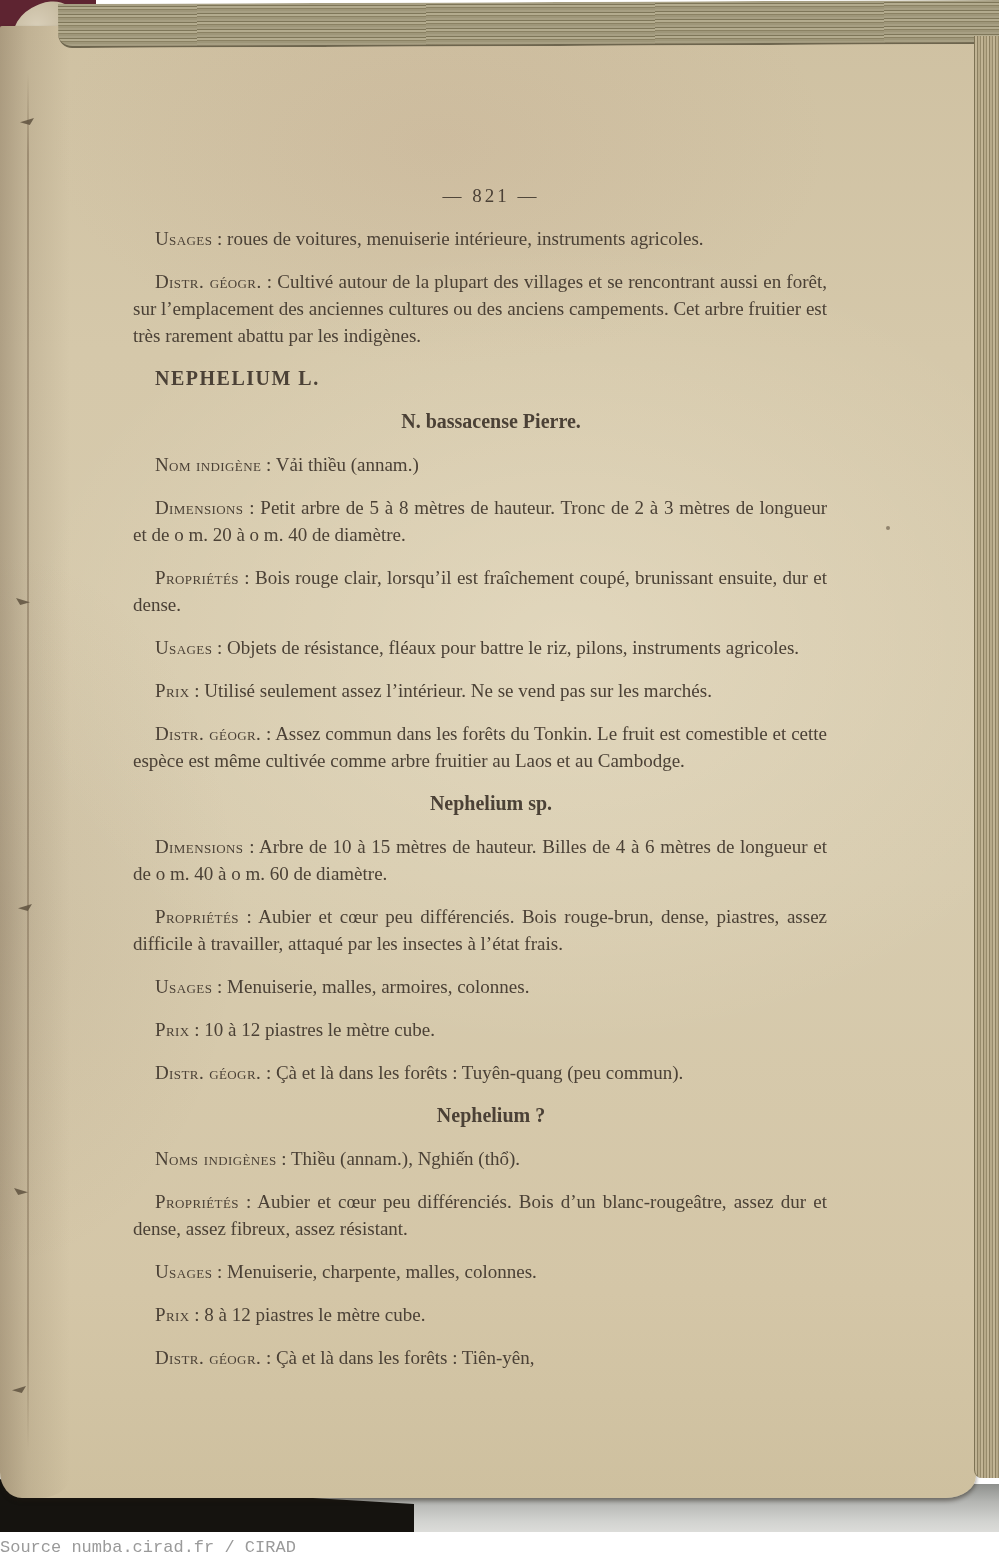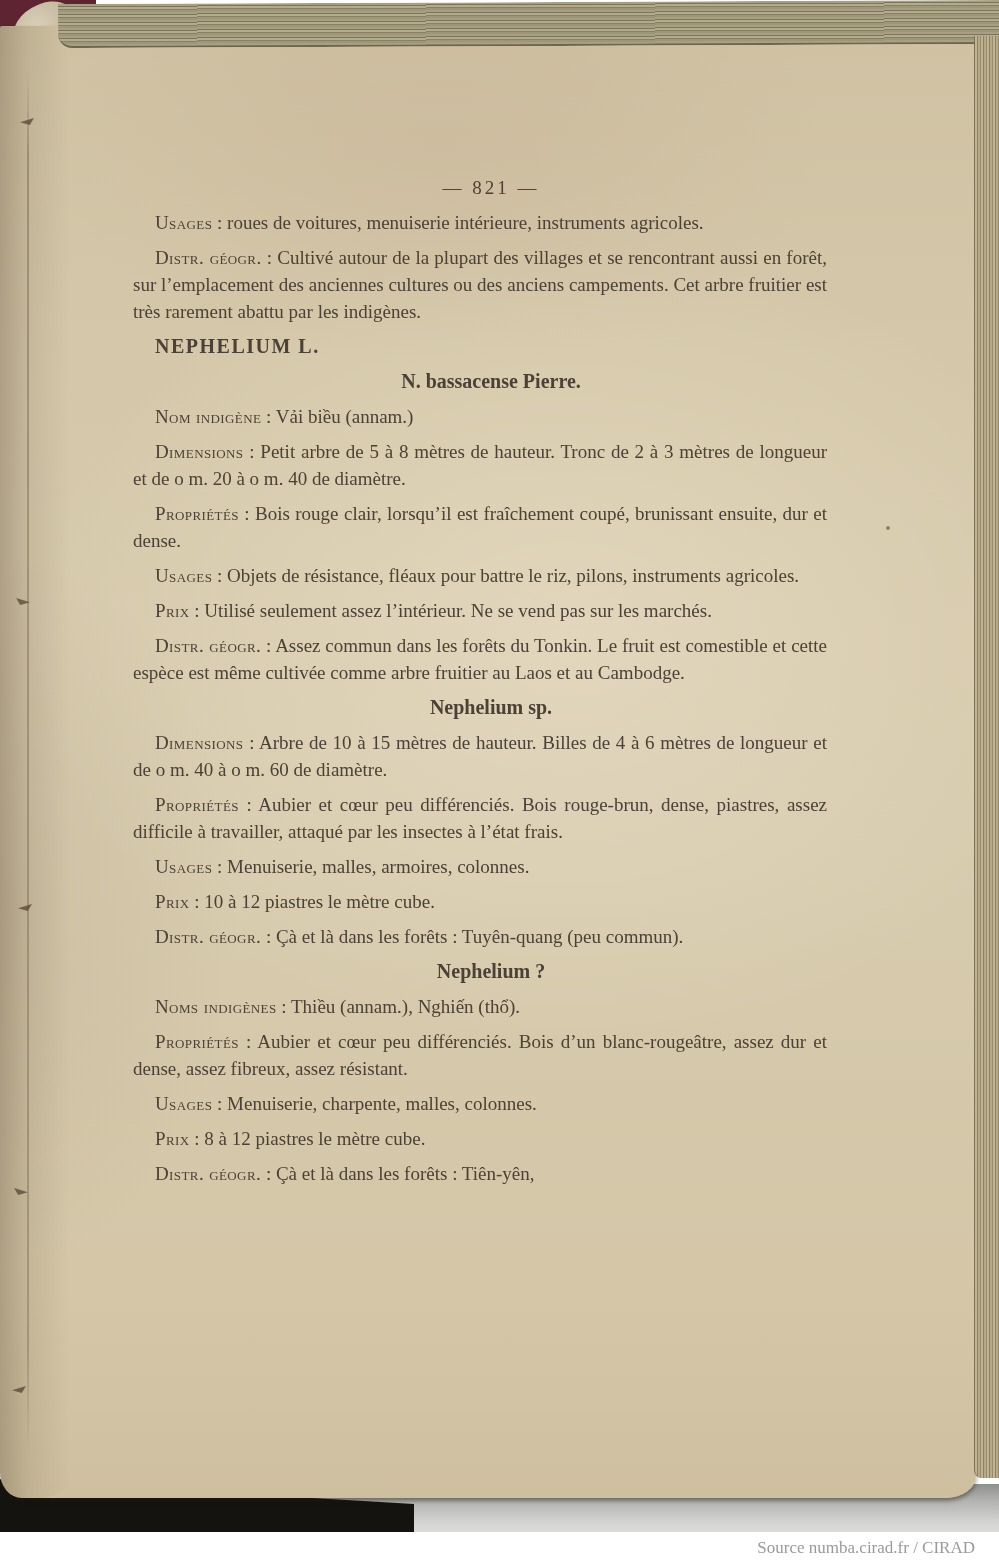--- a/index.html
+++ b/index.html
@@ -73,34 +73,34 @@
   .flaw.dot{width:4px;height:4px;border-radius:50%;opacity:.6;}
   
   .content{
     position:absolute;left:133px;top:140px;width:694px;
     color:#4b4136;font-size:19px;line-height:27px;text-align:justify;
   }
   .page-number{
     text-align:center;letter-spacing:3px;margin:0 0 19px;text-indent:0;
     font-size:19px;
   }
-  .content p{margin:8px 0 5px;text-indent:22px;}
+  .content p{margin:16px 0 5px;text-indent:22px;}
   .sc{font-variant:small-caps;letter-spacing:.4px;}
   .genus{
     font-weight:bold;font-size:20px;letter-spacing:1.5px;
     margin:15px 0 5px;text-indent:0;
   }
   .species-name{
     font-weight:bold;font-size:20px;margin:12px 0 5px;text-indent:86px;text-align:center;
   }
   
   .source-bar{
     position:absolute;left:0;bottom:0;width:999px;height:34px;background:#ffffff;
-    font-family:Liberation Serif, serif;
-    font-size:17px;color:#9a9a9a;line-height:32px;text-align:right;
+    font-family:Liberation Mono, monospace;
+    font-size:17px;color:#9a9a9a;line-height:32px;text-align:left;
     box-sizing:border-box;padding-right:24px;
   }
 </style>
 </head>
 <body>
 
 <div class="surface"></div>
 <div class="board"></div>
 <div class="cover-corner">
   <div class="linen"></div>
@@ -121,21 +121,21 @@
 
     <p class="page-number">— 821 —</p>
 
     <p><span class="sc">Usages</span><span> : roues de voitures, menuiserie intérieure, instruments agricoles.</span></p>
 
     <p><span class="sc">Distr. géogr.</span><span> : Cultivé autour de la plupart des villages et se rencontrant aussi en forêt, sur l’emplacement des anciennes cultures ou des anciens campements. Cet arbre fruitier est très rarement abattu par les indigènes.</span></p>
 
     <p class="genus">NEPHELIUM L.</p>
 
     <p class="species-name">N. bassacense Pierre.</p>
-    <p><span class="sc">Nom indigène</span><span> : Vải biều (annam.)</span></p>
+    <p><span class="sc">Nom indigène</span><span> : Vải thiều (annam.)</span></p>
     <p><span class="sc">Dimensions</span><span> : Petit arbre de 5 à 8 mètres de hauteur. Tronc de 2 à 3 mètres de longueur et de o m. 20 à o m. 40 de diamètre.</span></p>
     <p><span class="sc">Propriétés</span><span> : Bois rouge clair, lorsqu’il est fraîchement coupé, brunissant ensuite, dur et dense.</span></p>
     <p><span class="sc">Usages</span><span> : Objets de résistance, fléaux pour battre le riz, pilons, instruments agricoles.</span></p>
     <p><span class="sc">Prix</span><span> : Utilisé seulement assez l’intérieur. Ne se vend pas sur les marchés.</span></p>
     <p><span class="sc">Distr. géogr.</span><span> : Assez commun dans les forêts du Tonkin. Le fruit est comestible et cette espèce est même cultivée comme arbre fruitier au Laos et au Cambodge.</span></p>
 
     <p class="species-name">Nephelium sp.</p>
     <p><span class="sc">Dimensions</span><span> : Arbre de 10 à 15 mètres de hauteur. Billes de 4 à 6 mètres de longueur et de o m. 40 à o m. 60 de diamètre.</span></p>
     <p><span class="sc">Propriétés</span><span> : Aubier et cœur peu différenciés. Bois rouge-brun, dense, piastres, assez difficile à travailler, attaqué par les insectes à l’état frais.</span></p>
     <p><span class="sc">Usages</span><span> : Menuiserie, malles, armoires, colonnes.</span></p>

